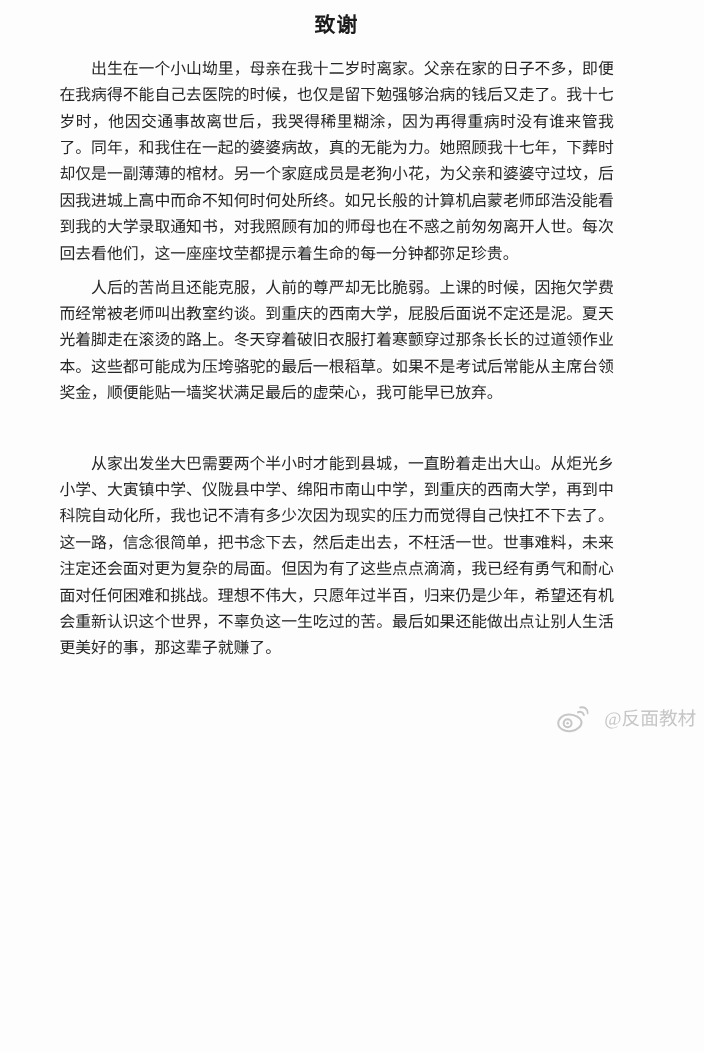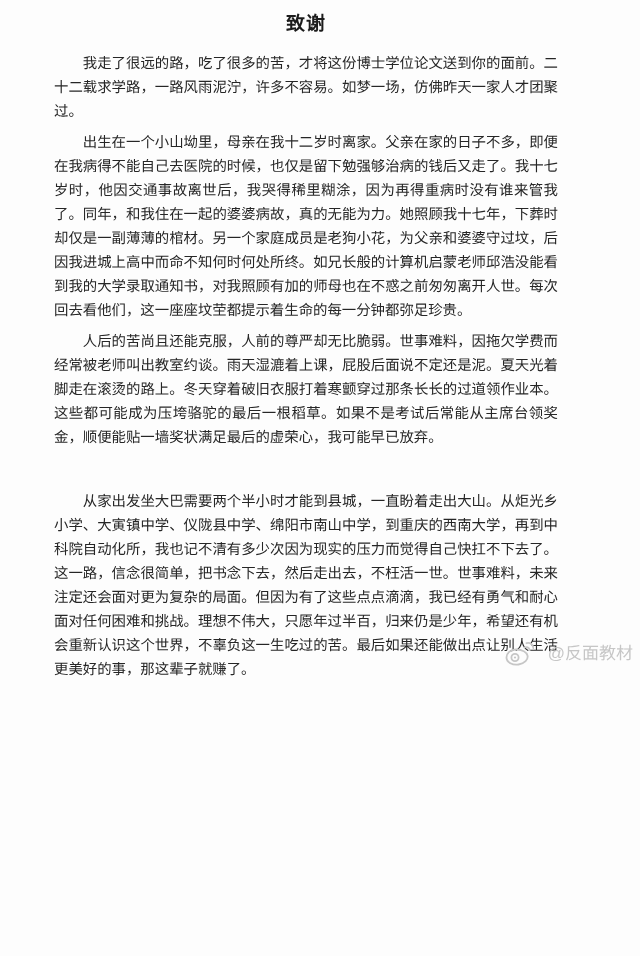--- a/index.html
+++ b/index.html
@@ -46,42 +46,41 @@
   .watermark {
     position: absolute;
     right: 7px;
     bottom: 6px;
     display: flex;
     align-items: center;
     gap: 14px;
     color: #c6c6c6;
     font-size: 17px;
     line-height: 24px;
-    font-family: Liberation Sans, sans-serif;
+    font-family: Liberation Serif, serif;
     user-select: none;
   }
   .wm-icon {
     display: inline-flex;
     width: 30px;
     height: 26px;
   }
 </style>
 </head>
 <body>
 
 <div class="page">
 
   <h1 class="title">致谢</h1>
 
-  <p class="para">我走了很远的路，吃了很多的苦，才将这份博士学位论文送到你的面前。二十二载求学路，一路风雨泥泞，许多不容易。如梦一场，仿佛昨天一家人才团聚过。</p>
 
   <p class="para">出生在一个小山坳里，母亲在我十二岁时离家。父亲在家的日子不多，即便在我病得不能自己去医院的时候，也仅是留下勉强够治病的钱后又走了。我十七岁时，他因交通事故离世后，我哭得稀里糊涂，因为再得重病时没有谁来管我了。同年，和我住在一起的婆婆病故，真的无能为力。她照顾我十七年，下葬时却仅是一副薄薄的棺材。另一个家庭成员是老狗小花，为父亲和婆婆守过坟，后因我进城上高中而命不知何时何处所终。如兄长般的计算机启蒙老师邱浩没能看到我的大学录取通知书，对我照顾有加的师母也在不惑之前匆匆离开人世。每次回去看他们，这一座座坟茔都提示着生命的每一分钟都弥足珍贵。</p>
 
 
-  <p class="para">人后的苦尚且还能克服，人前的尊严却无比脆弱。世事难料，因拖欠学费而经常被老师叫出教室约谈。雨天湿漉着上课，屁股后面说不定还是泥。夏天光着脚走在滚烫的路上。冬天穿着破旧衣服打着寒颤穿过那条长长的过道领作业本。这些都可能成为压垮骆驼的最后一根稻草。如果不是考试后常能从主席台领奖金，顺便能贴一墙奖状满足最后的虚荣心，我可能早已放弃。</p>
+  <p class="para">人后的苦尚且还能克服，人前的尊严却无比脆弱。上课的时候，因拖欠学费而经常被老师叫出教室约谈。到重庆的西南大学，屁股后面说不定还是泥。夏天光着脚走在滚烫的路上。冬天穿着破旧衣服打着寒颤穿过那条长长的过道领作业本。这些都可能成为压垮骆驼的最后一根稻草。如果不是考试后常能从主席台领奖金，顺便能贴一墙奖状满足最后的虚荣心，我可能早已放弃。</p>
 
 
   <p class="para page-gap">从家出发坐大巴需要两个半小时才能到县城，一直盼着走出大山。从炬光乡小学、大寅镇中学、仪陇县中学、绵阳市南山中学，到重庆的西南大学，再到中科院自动化所，我也记不清有多少次因为现实的压力而觉得自己快扛不下去了。这一路，信念很简单，把书念下去，然后走出去，不枉活一世。世事难料，未来注定还会面对更为复杂的局面。但因为有了这些点点滴滴，我已经有勇气和耐心面对任何困难和挑战。理想不伟大，只愿年过半百，归来仍是少年，希望还有机会重新认识这个世界，不辜负这一生吃过的苦。最后如果还能做出点让别人生活更美好的事，那这辈子就赚了。</p>
 
   <div class="watermark">
     <span class="wm-icon">
       <svg width="30" height="26" viewBox="0 0 30 26" xmlns="http://www.w3.org/2000/svg">
         <g fill="none" stroke="#c6c6c6" stroke-width="1.8" stroke-linecap="round">
           <path d="M12.5 8.5 C6.5 8.2 2.2 12.5 2.5 17 C2.8 21.5 8.5 24.5 14.5 23.5 C20.5 22.5 24.5 18.5 23.5 14.5 C22.7 11.2 18 8.8 12.5 8.5 Z"></path>
           <circle cx="11" cy="16.5" r="3.6"></circle>

